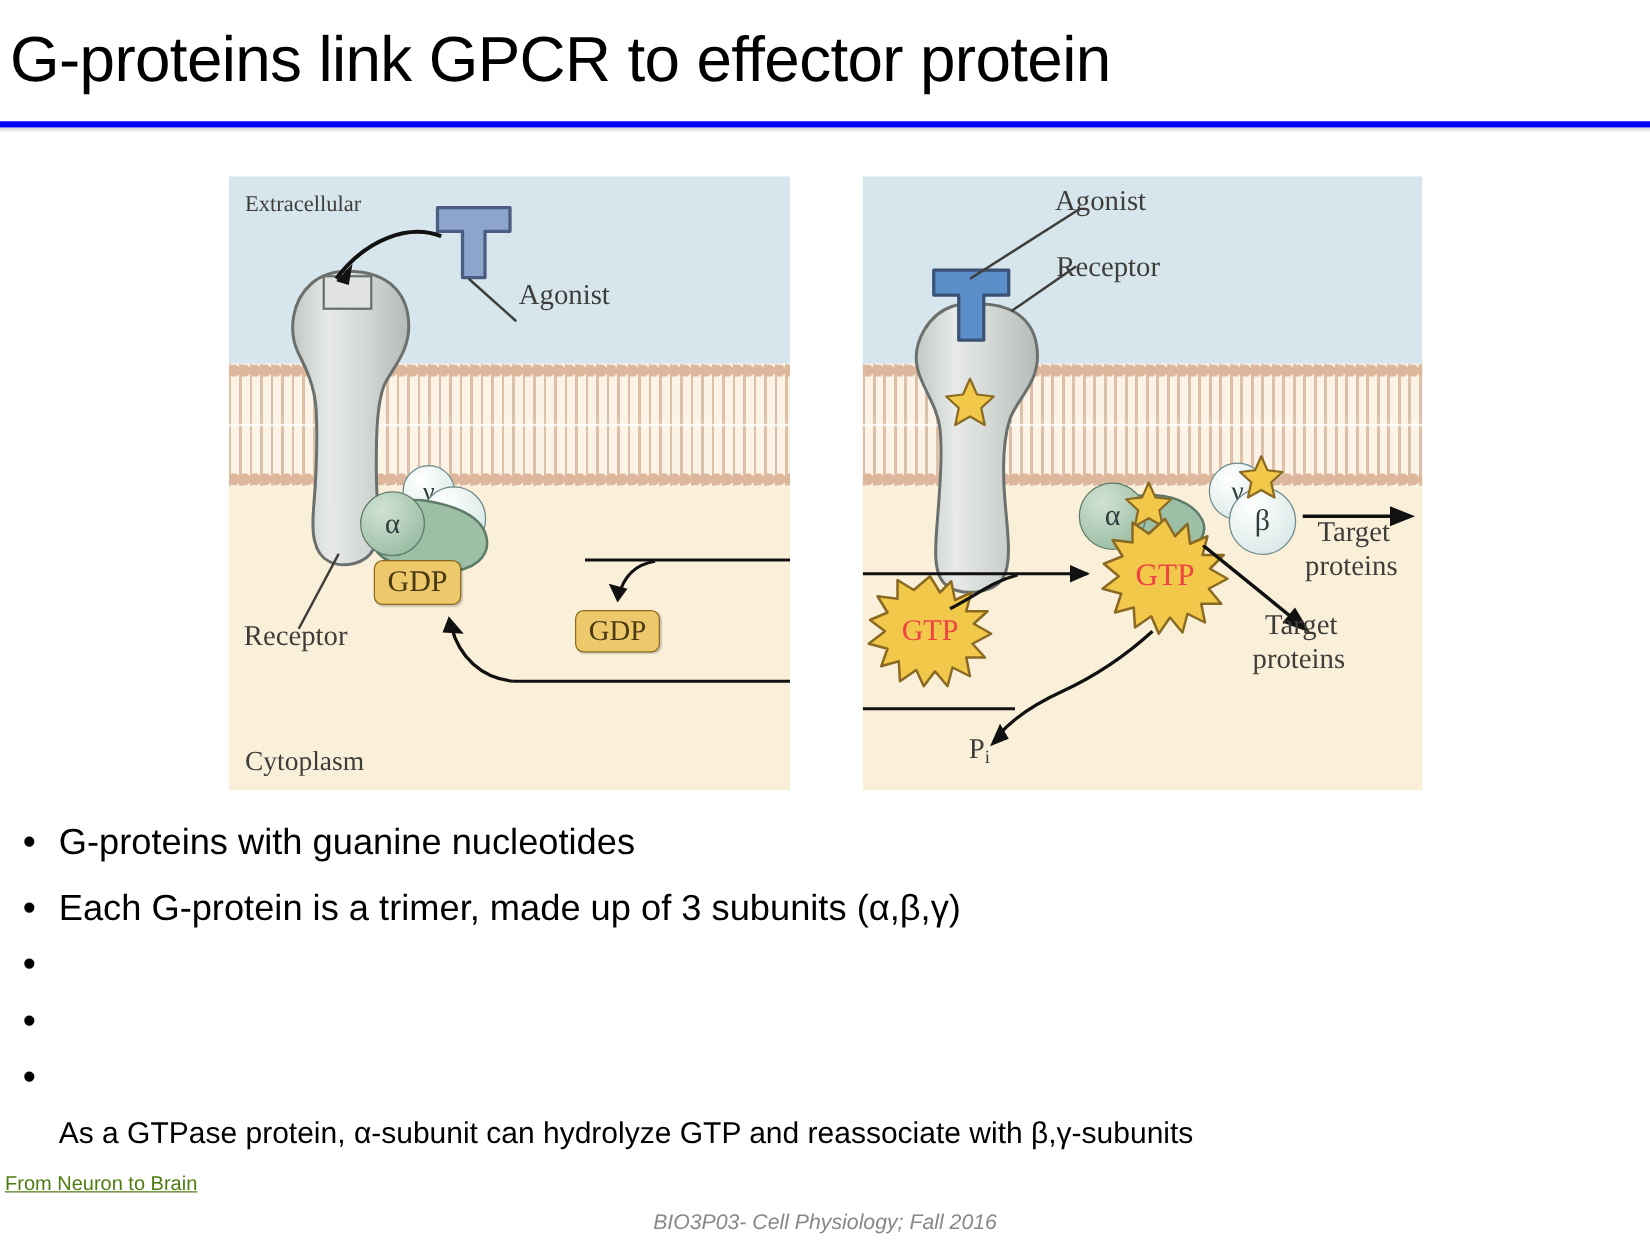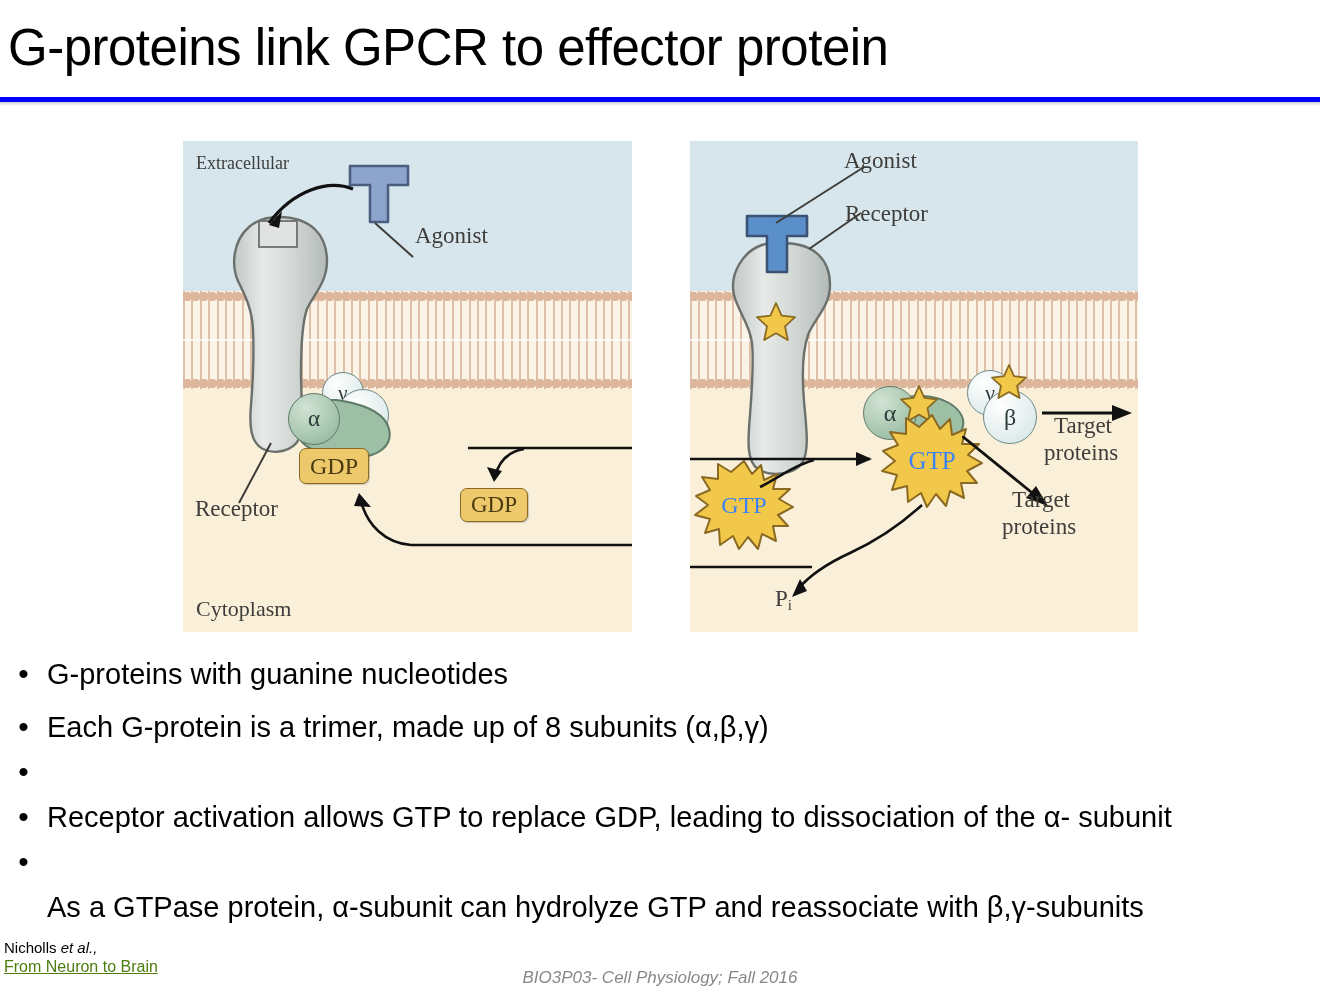--- a/index.html
+++ b/index.html
@@ -59,21 +59,21 @@
   .sub.bg{background:radial-gradient(circle at 34% 28%,#ffffff,#dfeceb 70%,#cfe1e0);
        border:1.6px solid #6d8a89;}
 
   
   .gdp{position:absolute;background:#eec96c;border:1.8px solid #8a6a22;
        border-radius:7px;display:flex;align-items:center;justify-content:center;
        font-family:"Liberation Serif", serif;color:#4a3a12;
        box-shadow:1px 1px 1px rgba(0,0,0,.18);}
 
   .gtp{position:absolute;display:flex;align-items:center;justify-content:center;}
-  .gtp .lbl{position:relative;z-index:2;font-family:"Liberation Serif", serif;color:#3b82f6;}
+  .gtp .lbl{position:relative;z-index:2;font-family:"Liberation Serif", serif;color:#ef4444;}
   .gtp svg{position:absolute;left:0;top:0;}
 
   .star{position:absolute;}
 
   
   #bullets{position:absolute;left:0;top:650px;width:1320px;}
   .b-row{display:flex;align-items:flex-start;}
   .b-dot{width:47px;flex:0 0 47px;text-align:center;
      font-size:30px;line-height:44px;color:#000;}
   .b-txt{font-size:29px;line-height:44px;color:#000;
@@ -351,35 +351,33 @@
   </div>
 </div>
 
 <div id="bullets">
   <div class="b-row" style="margin-top:2px;">
     <div class="b-dot">•</div>
     <div class="b-txt">G-proteins with guanine nucleotides</div>
   </div>
   <div class="b-row" style="margin-top:9px;">
     <div class="b-dot">•</div>
-    <div class="b-txt">Each G-protein is a trimer, made up of 8 subunits (α,β,γ)</div>
+    <div class="b-txt">Each G-protein is a trimer, made up of 3 subunits (α,β,γ)</div>
   </div>
   <div class="b-row" style="margin-top:1px;">
     <div class="b-dot">•</div>
   </div>
   <div class="b-row" style="margin-top:1px;">
     <div class="b-dot">•</div>
-    <div class="b-txt">Receptor activation allows GTP to replace GDP, leading to dissociation of the α- subunit</div>
   </div>
   <div class="b-row" style="margin-top:1px;">
     <div class="b-dot">•</div>
   </div>
   <div class="b-row" style="margin-top:1px;">
     <div class="b-dot"></div>
-    <div class="b-txt" style="font-size:29px;">As a GTPase protein, α-subunit can hydrolyze GTP and reassociate with β,γ-subunits</div>
+    <div class="b-txt" style="font-size:24px;">As a GTPase protein, α-subunit can hydrolyze GTP and reassociate with β,γ-subunits</div>
   </div>
 </div>
 
 <div id="cite">
-  <div class="l1"><span class="plain">Nicholls </span><span>et al.,</span></div>
   <div class="l2">From Neuron to Brain</div>
 </div>
 <div id="course">BIO3P03- Cell Physiology; Fall 2016</div>
 
 </body></html>

